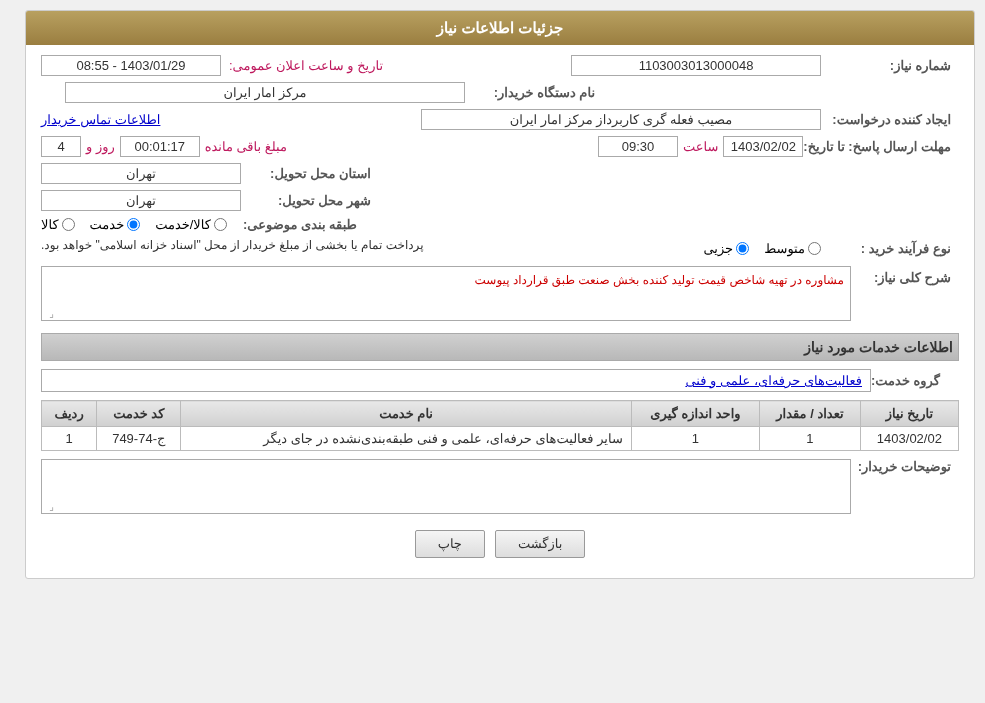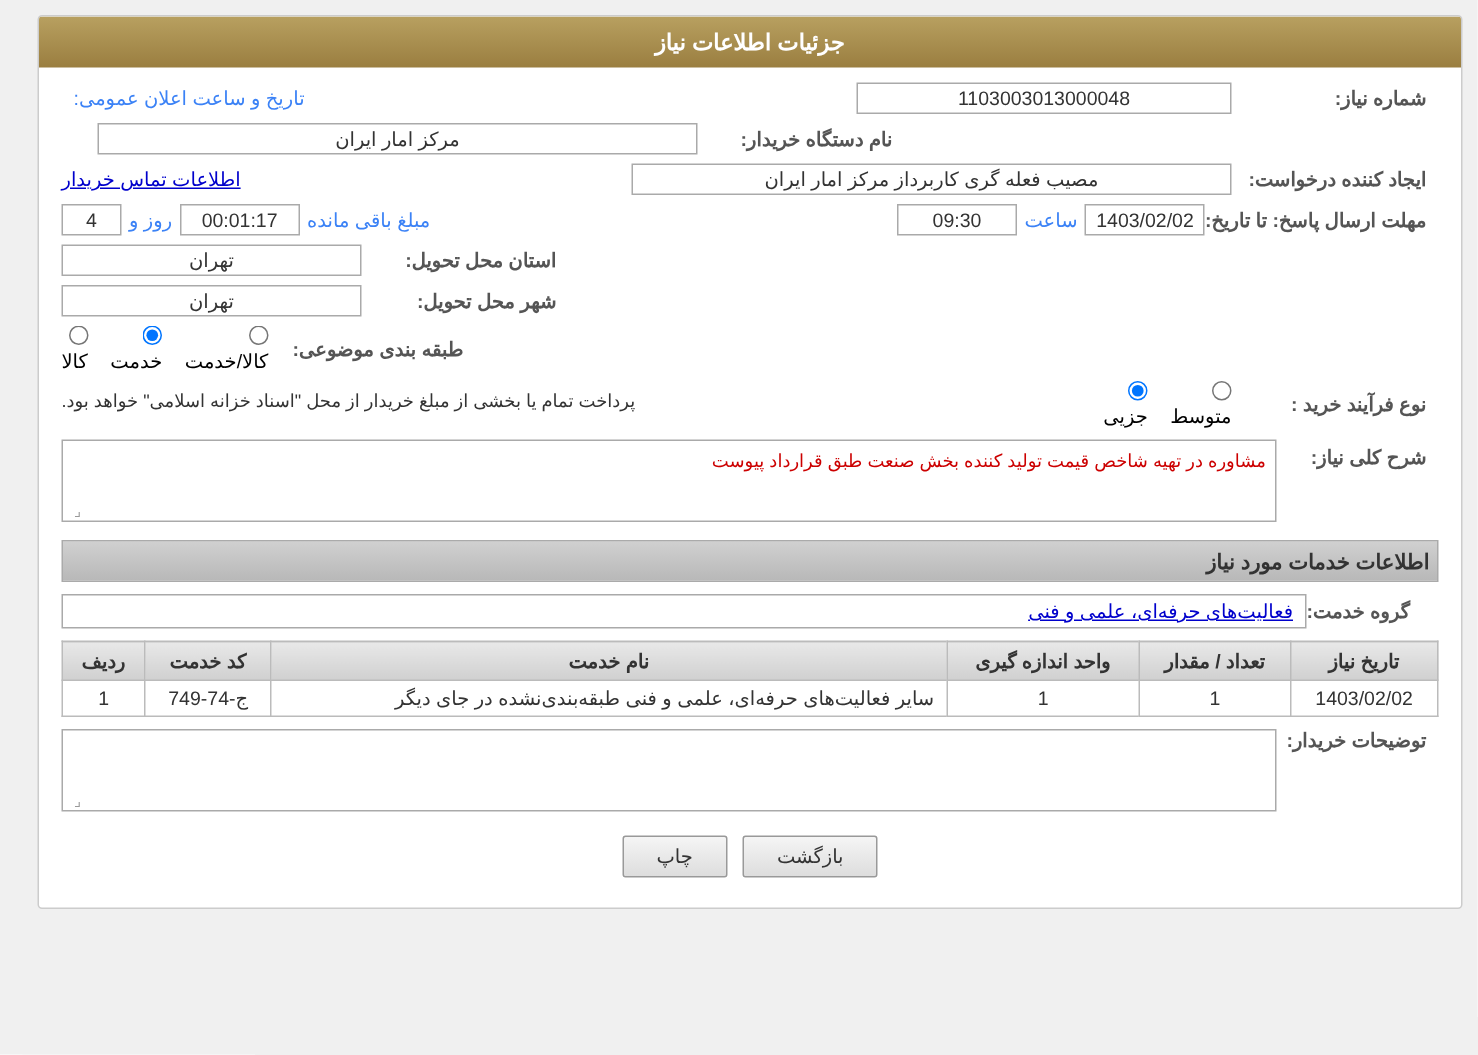--- a/index.html
+++ b/index.html
@@ -52,21 +52,21 @@
       border: 1px solid #aaa;
       padding: 2px 6px;
       min-width: 100px;
       color: #333;
       text-align: center;
     }
     .form-value.wide { min-width: 250px; }
     .form-value.medium { min-width: 180px; }
     .form-value.narrow { min-width: 80px; }
     .inline-label {
-      color: #3b82f6;
+      color: #be185d;
       white-space: nowrap;
     }
     .link-blue {
       color: #0000cc;
       text-decoration: underline;
       cursor: pointer;
     }
     .section-title {
       background: linear-gradient(to bottom, #d0d0d0, #b8b8b8);
       border: 1px solid #aaa;
@@ -77,23 +77,22 @@
       margin: 8px 0;
     }
     .radio-group {
       display: flex;
       gap: 15px;
       align-items: center;
       justify-content: flex-end;
     }
     .radio-item {
       display: flex;
-      align-items: flex-start;
+      align-items: center;
       gap: 3px;
-      flex-direction: column;
     }
     .purchase-note {
       color: #333;
       margin-bottom: 6px;
       text-align: right;
       font-size: 12px;
     }
     .description-box {
       border: 1px solid #aaa;
       padding: 6px;
@@ -215,20 +214,21 @@
     <div class="panel-header">
       <span>جزئیات اطلاعات نیاز</span>
     </div>
     <div class="panel-body">
 
       <div class="form-row">
         <span class="form-label">شماره نیاز:</span>
         <span class="form-value wide">1103003013000048</span>
         <span style="flex:1"></span>
         <span class="inline-label" style="margin-left:8px;">تاریخ و ساعت اعلان عمومی:</span>
+        <span class="form-value medium">1403/01/29 - 08:55</span>
       </div>
 
       <div class="form-row">
         <span class="form-label">نام دستگاه خریدار:</span>
         <span class="form-value" style="min-width:400px;margin-left:24px;">مرکز امار ایران</span>
       </div>
 
       <div class="form-row">
         <span class="form-label">ایجاد کننده درخواست:</span>
         <span class="form-value" style="min-width:400px;">مصیب فعله گری کاربرداز مرکز امار ایران</span>

